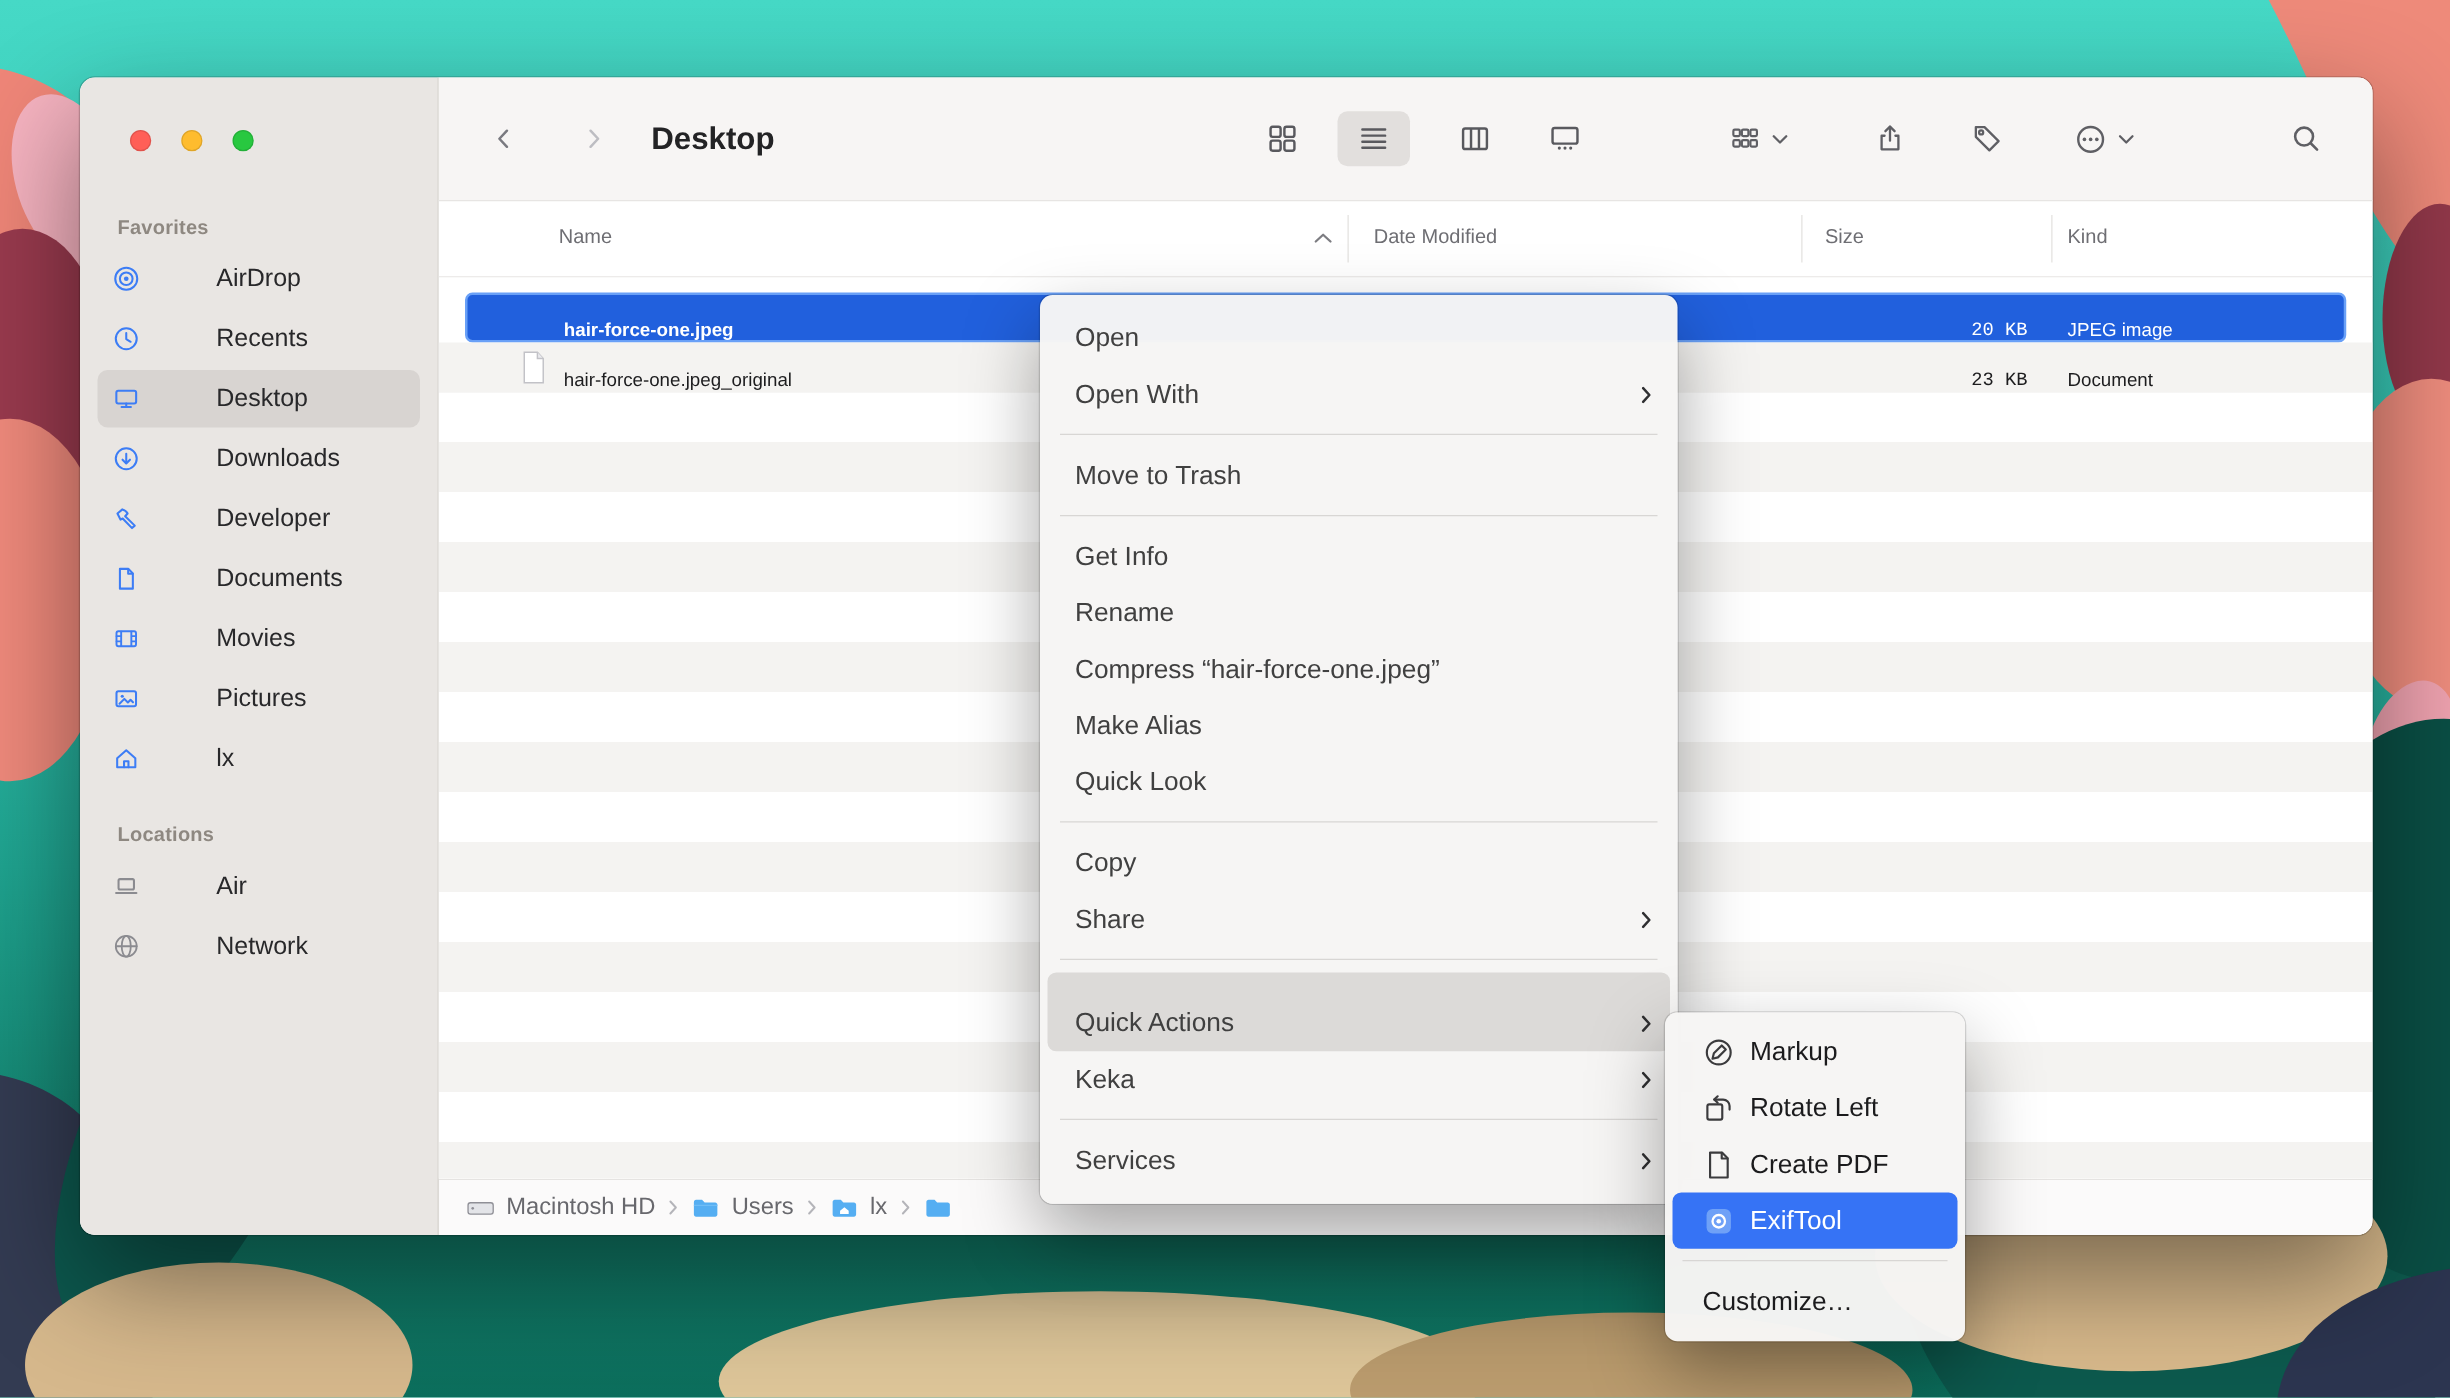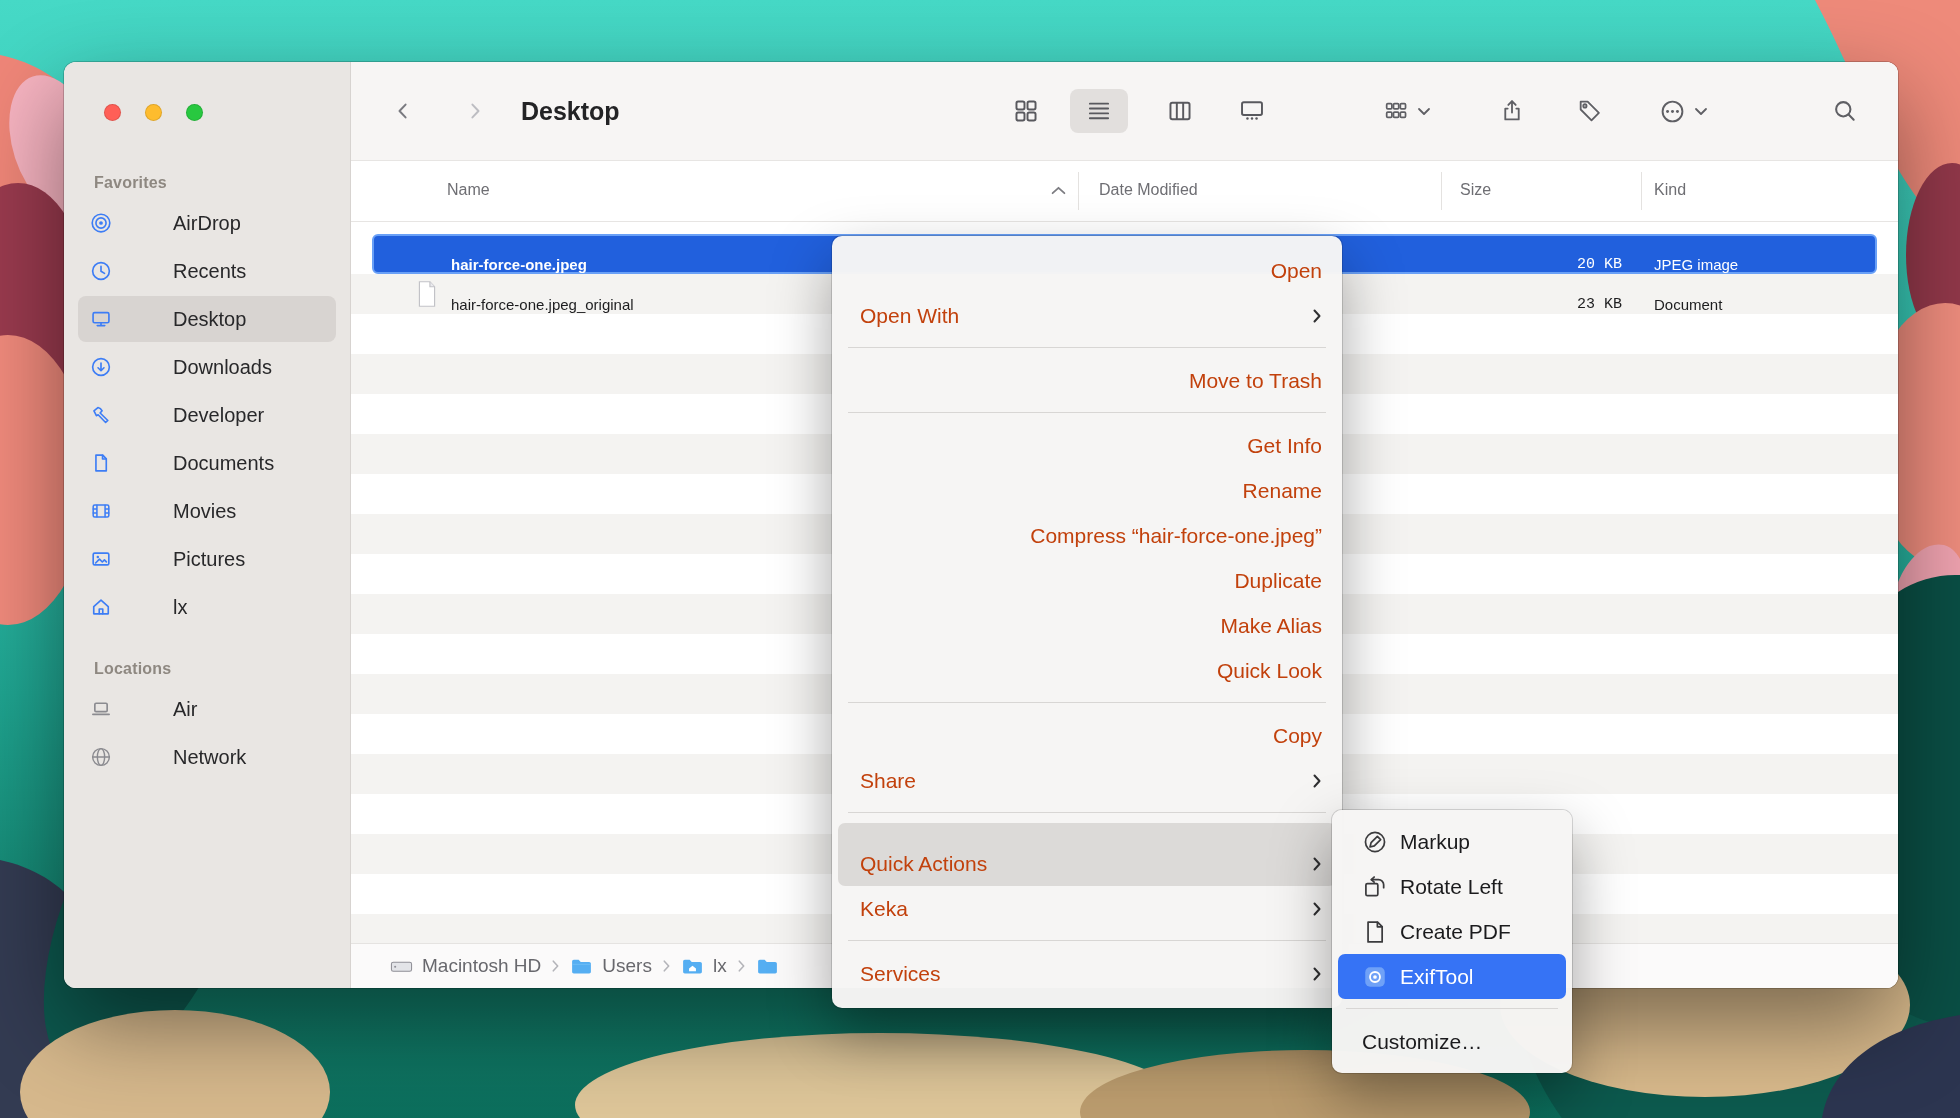--- a/index.html
+++ b/index.html
@@ -72,29 +72,29 @@
   .cell-kind{left:1303px;}
   .frow.r1 .cell{color:#ffffff;}
   .frow.r1 .cell-name{font-weight:600;}
   .file-ico{position:absolute;left:64px;top:7px;z-index:1;}
   .thumb{width:27px;height:21px;border-radius:3px;
     background:radial-gradient(circle at 50% 42%,#c9a183 0 4.5px,rgba(0,0,0,0) 5.5px),
                linear-gradient(165deg,#9fb0bd 0%,#5d6b78 55%,#2b3440 100%);
     box-shadow:inset 0 0 0 1px rgba(255,255,255,.4);}
 
   
-  .pathbar{height:44px;flex:none;border-top:1px solid #e5e3e1;background:#fbfafa;display:flex;align-items:center;padding-left:39px;gap:10px;font-size:19px;color:#68686d;}
+  .pathbar{height:44px;flex:none;border-top:1px solid #e5e3e1;background:#fbfafa;display:flex;align-items:center;padding-left:22px;gap:10px;font-size:19px;color:#68686d;}
   .path-item{display:flex;align-items:center;gap:9px;white-space:nowrap;}
   .path-chev{color:#b4b4b9;display:flex;}
 
   
   .ctx{position:absolute;left:832px;top:236px;width:510px;z-index:50;
     background:rgba(246,245,244,.98);border-radius:10px;padding:12px 0;
     box-shadow:0 0 0 1px rgba(0,0,0,.14),0 25px 60px rgba(0,0,0,.35);}
-  .mi{height:45px;display:flex;align-items:center;padding:0 20px 0 28px;font-size:21px;color:#c2410c;justify-content:flex-end;}
+  .mi{height:45px;display:flex;align-items:center;padding:0 20px 0 28px;font-size:21px;color:#404040;}
   .mi .mchev{margin-left:auto;color:#2f2f31;display:flex;}
   .mi.hl{background:#dcdad8;margin:0 6px;padding:18px 14px 0 22px;border-radius:7px;}
   .msep{height:1px;background:#d8d6d4;margin:9px 16px 10px;}
 
   
   .sub{position:absolute;left:1332px;top:810px;width:240px;z-index:60;
     background:rgba(246,245,244,.98);border-radius:10px;padding:9px 0;
     box-shadow:0 0 0 1px rgba(0,0,0,.14),0 25px 60px rgba(0,0,0,.35);}
   .si{height:45px;display:flex;align-items:center;padding:0 10px 0 30px;gap:12px;font-size:21px;color:#1b1b1d;}
   .si .sicon{width:26px;height:26px;flex:none;color:#3b3b3d;display:flex;}
@@ -456,23 +456,20 @@
   <div class="mi">
       <span>Get Info</span>
     </div>
   <div class="mi">
       <span>Rename</span>
     </div>
   <div class="mi">
       <span>Compress “hair-force-one.jpeg”</span>
     </div>
   <div class="mi">
-      <span>Duplicate</span>
-    </div>
-  <div class="mi">
       <span>Make Alias</span>
     </div>
   <div class="mi">
       <span>Quick Look</span>
     </div>
   <div class="msep"></div>
   <div class="mi">
       <span>Copy</span>
     </div>
   <div class="mi">

